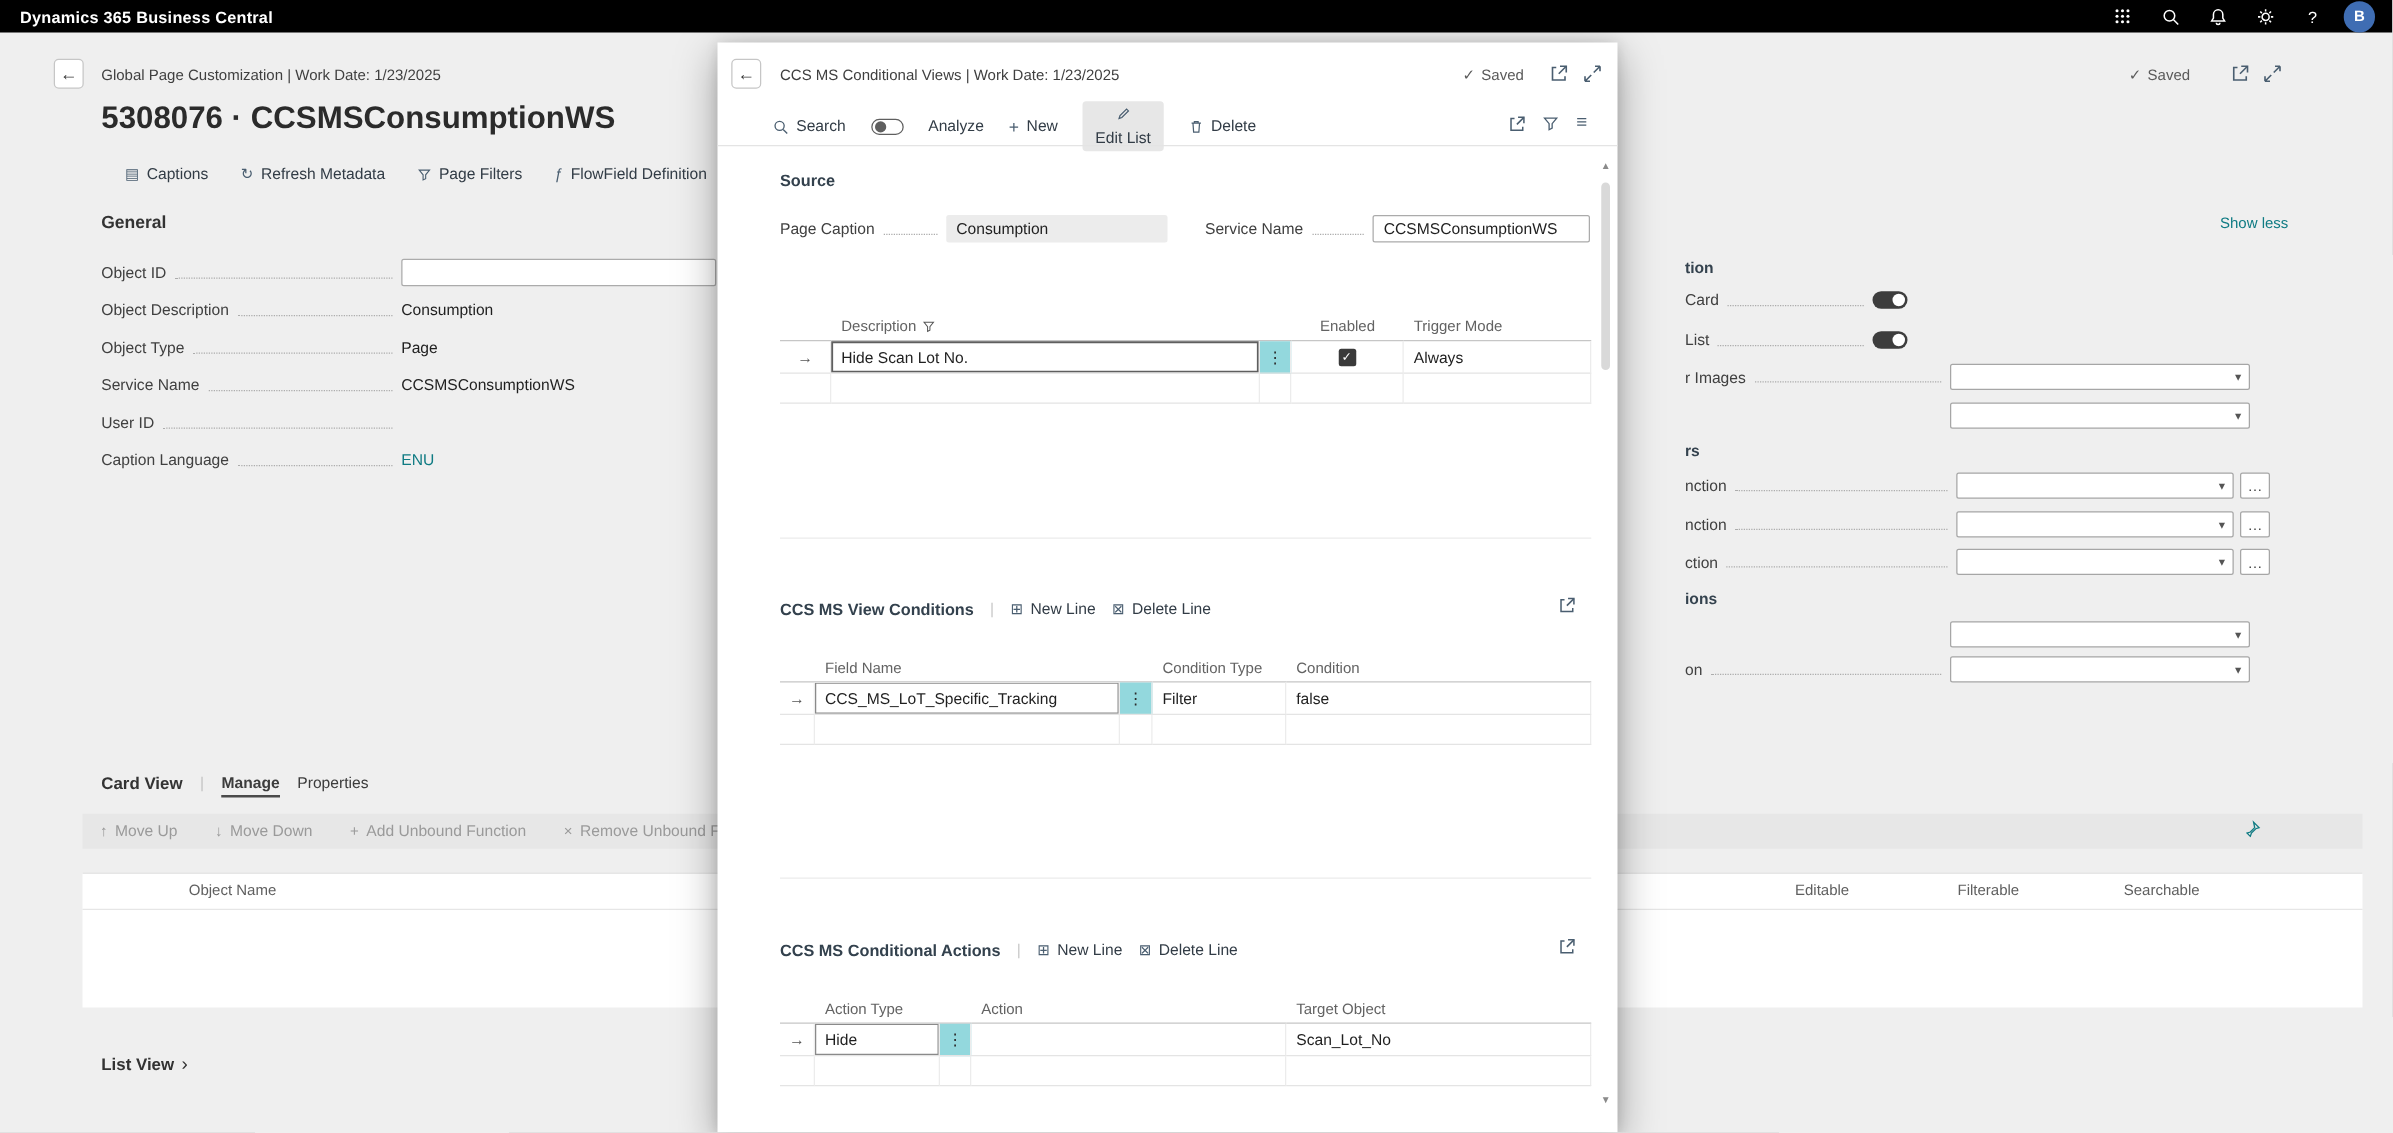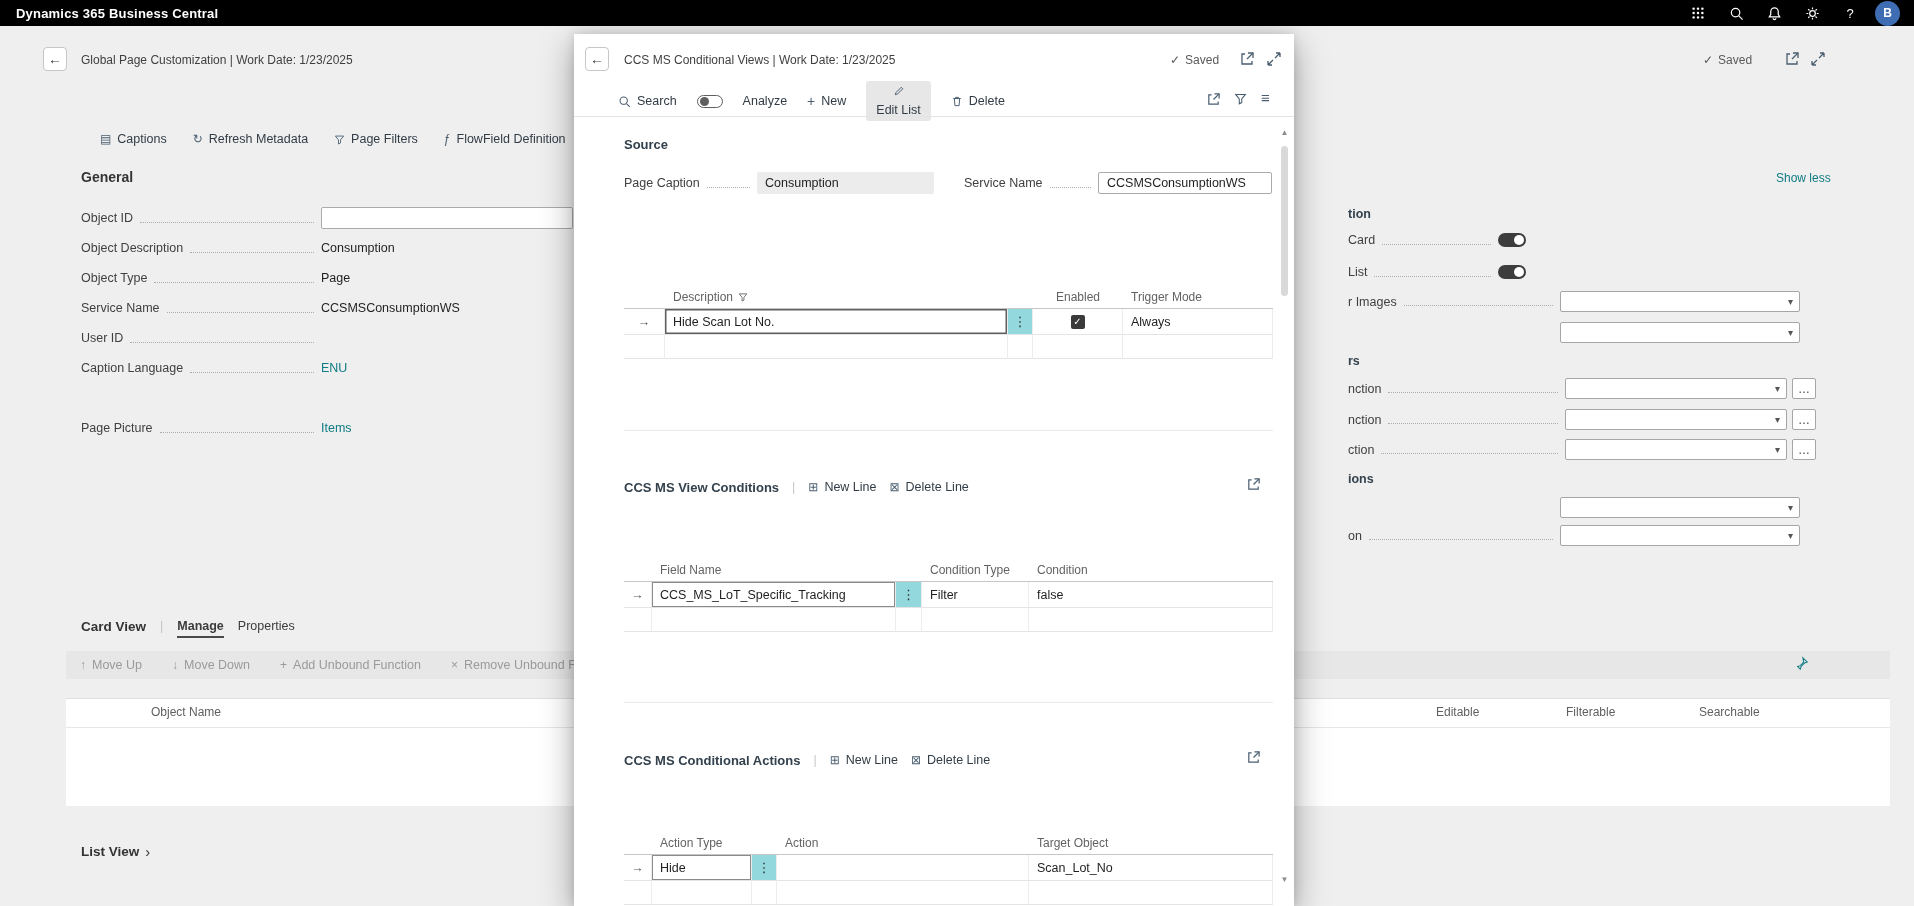--- a/index.html
+++ b/index.html
@@ -73,21 +73,21 @@
   .d-divider { position:absolute; left:0; top:82px; width:720px; border-top:1px solid #e4e4e4; }
   .part-caption { font-size:13px; font-weight:700; color:#33414d; white-space:nowrap; }
   .sec-row { position:absolute; display:flex; align-items:center; gap:13px; height:20px; }
   .sec-sep { color:#c8c8c8; }
   .src-row { position:absolute; display:flex; align-items:center; height:22px; }
   .src-box { flex:0 0 auto; height:22px; border-radius:2px; padding:0 8px; display:flex; align-items:center;
              font-size:12.5px; color:#1f1f1f; }
   .src-gray { background:#ececec; }
   .src-white { background:#fff; border:1px solid #ababab; }
 
-  .grid { position:absolute; display:grid; font-size:12.5px; color:#1f1f1f; background:#fff;margin-top:36px; }
+  .grid { position:absolute; display:grid; font-size:12.5px; color:#1f1f1f; background:#fff; }
   .gh { display:flex; align-items:center; gap:5px; padding:0 8px; font-size:12px; color:#636363;
         border-bottom:1px solid #c6c6c6; white-space:nowrap; cursor:pointer; }
   .ghc { justify-content:center; }
   .gc { display:flex; align-items:center; padding:0 8px; border-bottom:1px solid #e4e4e4;
         border-right:1px solid #ececec; white-space:nowrap; cursor:pointer; }
   .gsel { justify-content:center; color:#555; padding:0; }
   .gfocus { box-shadow:inset 0 0 0 1.5px #5f5f5f; }
   .gfocus2 { box-shadow:inset 0 0 0 1px #8a8a8a; }
   .gdots { background:#93d8dd; justify-content:center; padding:0; color:#2b2b2b; font-size:13px; }
   .gcheck { justify-content:center; padding:0; }
@@ -162,20 +162,21 @@
         <path d="M9 2h5v5"></path>
         <path d="M14 2L8 8"></path>
       </svg>
   </button>
   <button class="icon-btn abs" style="left:1810px; top:51px;">
     <svg width="16" height="16" viewBox="0 0 16 16" class="svgi">
         <path d="M2 14L7 9M2 14v-4M2 14h4M14 2L9 7M14 2h-4M14 2v4"></path>
       </svg>
   </button>
 
+  <div class="page-title abs" style="left:81px; top:80px;">5308076 · CCSMSConsumptionWS</div>
 
   <div class="abs" style="left:100px; top:127px; height:24px; display:flex; align-items:center; gap:26px;">
     <button class="tool">
       <span class="ig">▤</span>
       <span>Captions</span>
     </button>
     <button class="tool">
       <span class="ig">↻</span>
       <span>Refresh Metadata</span>
     </button>
@@ -231,27 +232,20 @@
     <span class="leader"></span>
     <span class="gval">
         <span class="link">ENU</span>
       </span>
   </div>
   <div class="gen-row" style="top:323px;">
     <span class="glabel">User ID</span>
     <span class="leader"></span>
     <span class="gval">
         <span></span>
-      </span>
-  </div>
-  <div class="gen-row" style="top:413px;">
-    <span class="glabel">Page Picture</span>
-    <span class="leader"></span>
-    <span class="gval">
-        <span class="link">Items</span>
       </span>
   </div>
 
   <div class="abs" style="left:81px; top:619px; display:flex; align-items:flex-start; gap:14px;">
     <span style="font-size:13.5px; font-weight:700; color:#333;">Card View</span>
     <span style="color:#c4c4c4;">|</span>
     <span class="tab active">Manage</span>
     <span class="tab">Properties</span>
   </div>
 

